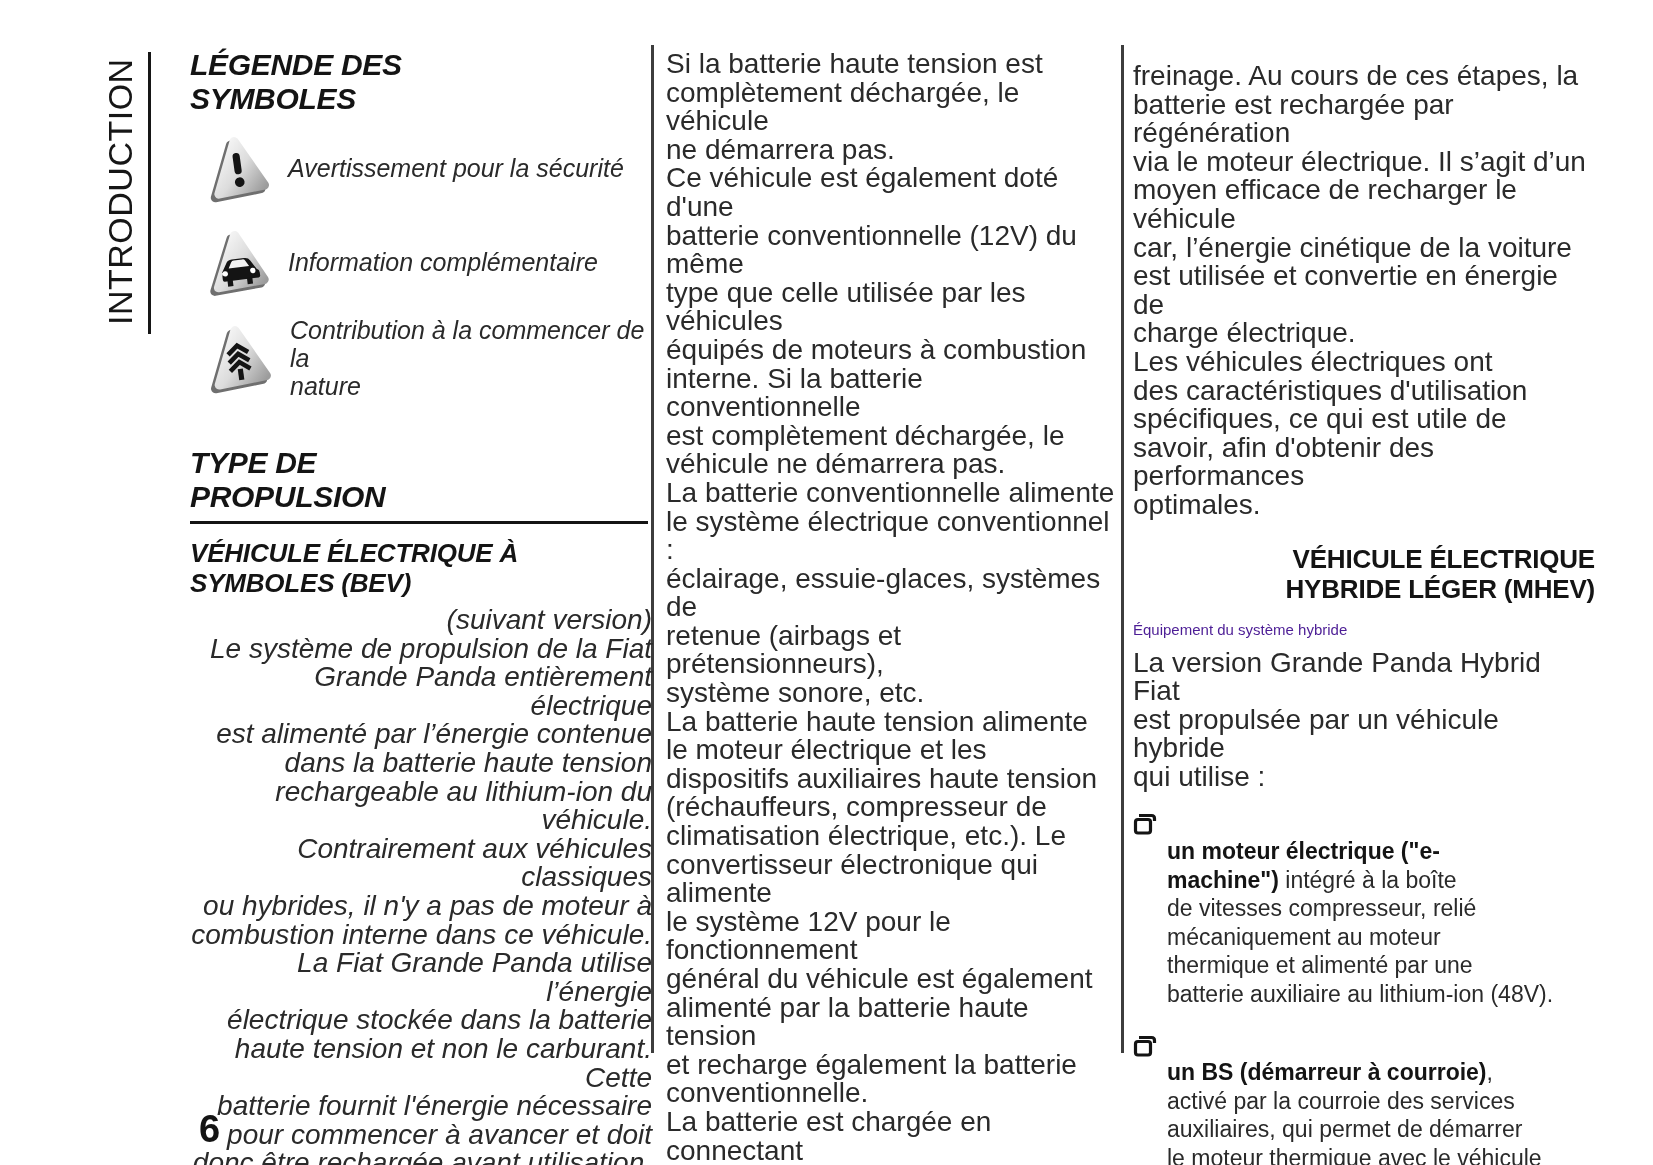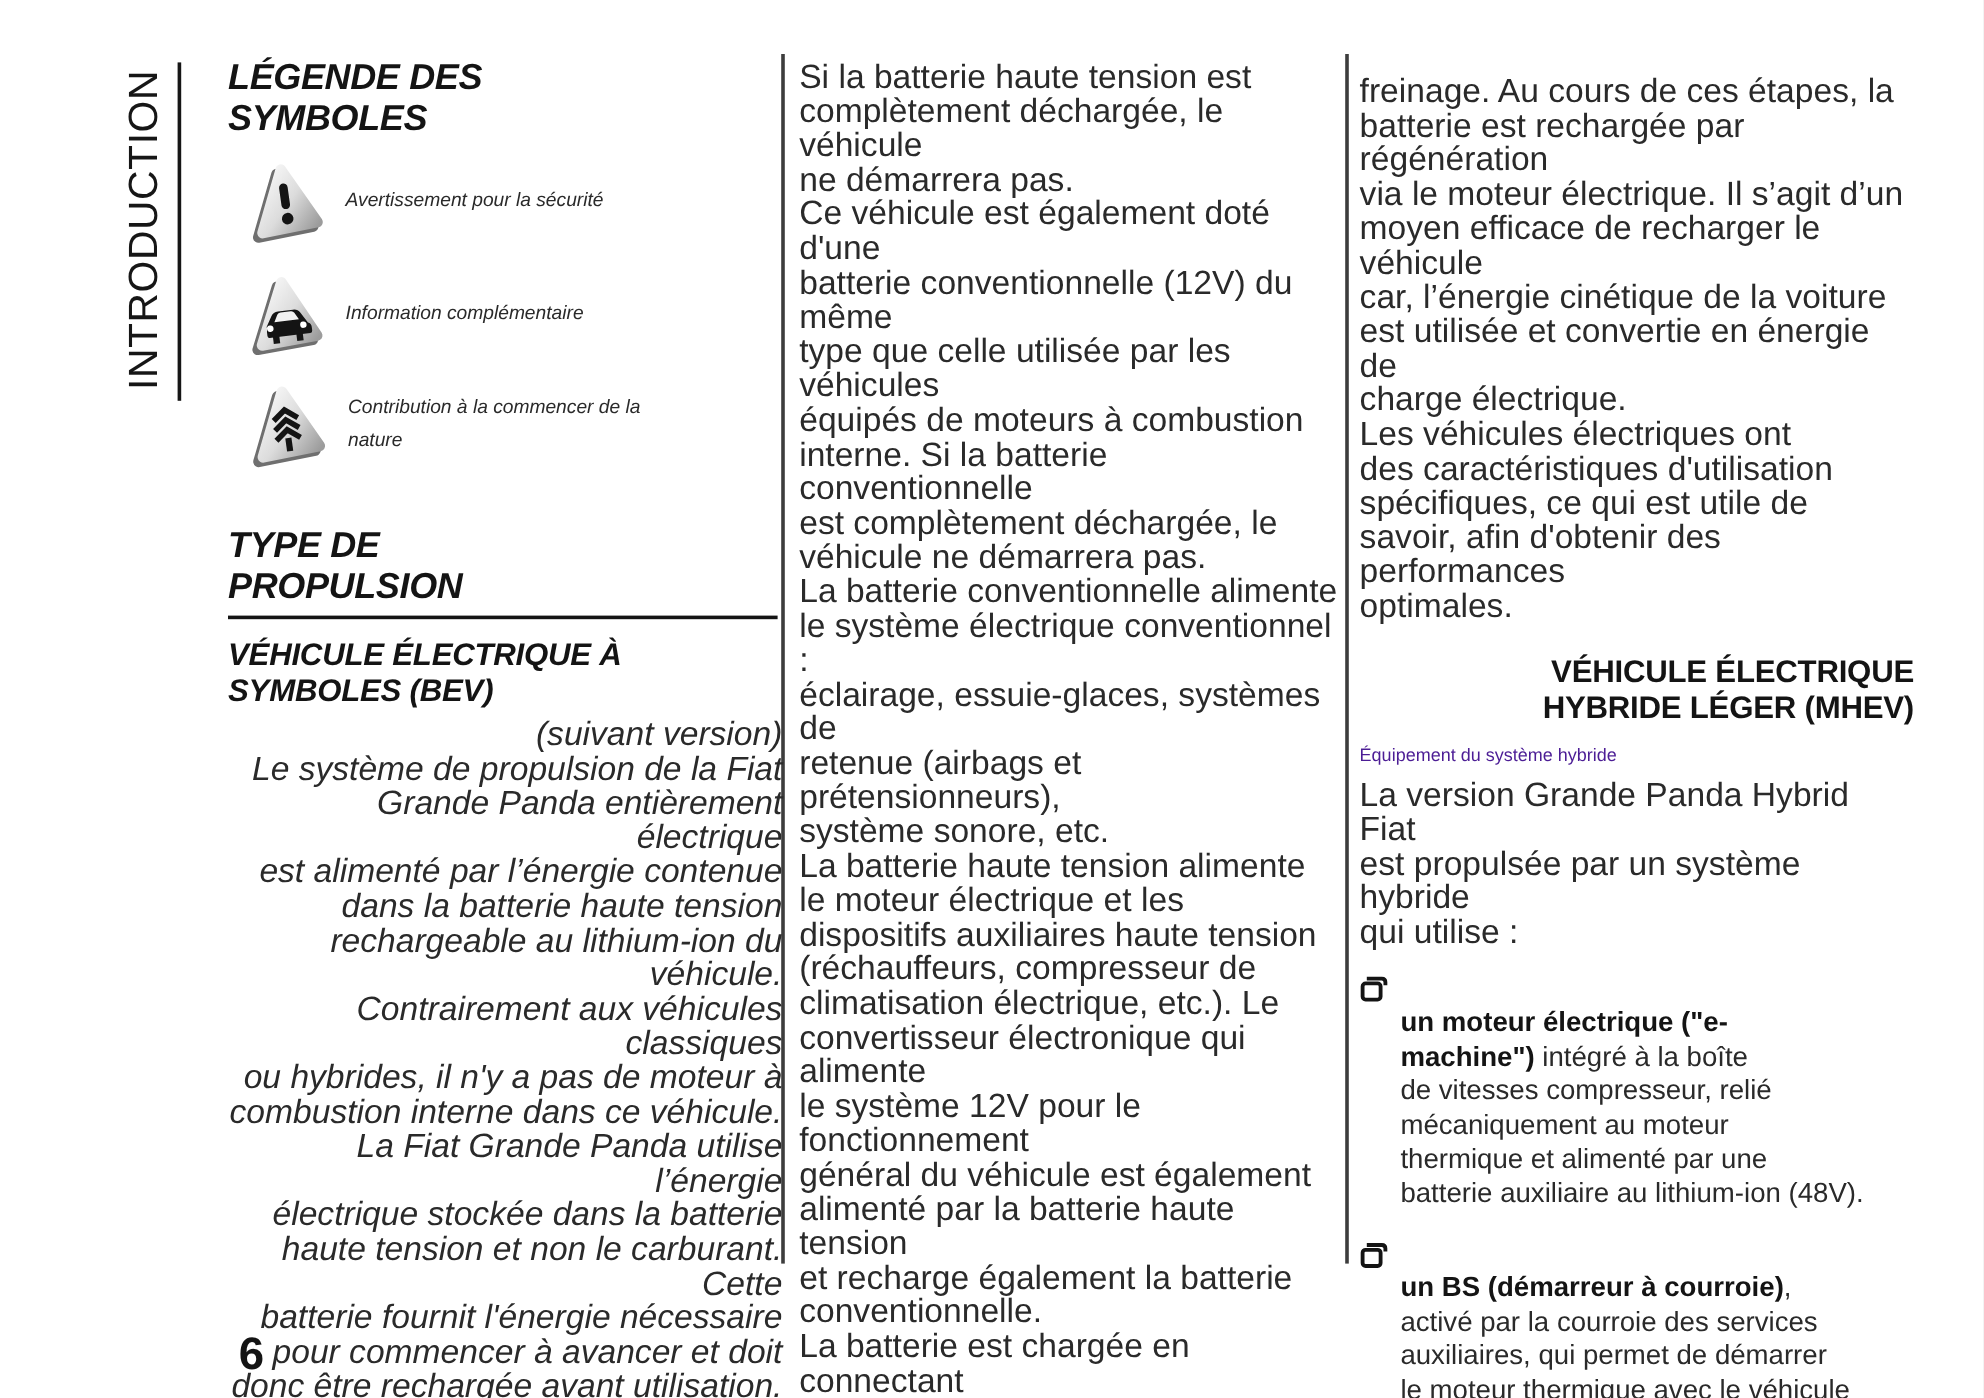--- a/index.html
+++ b/index.html
@@ -41,21 +41,21 @@
     font-size:26px;line-height:30px;font-weight:bold;color:#141414;
     letter-spacing:-0.2px;white-space:pre-line;
   }
   .h3{
     font-size:15px;line-height:28px;font-weight:normal;color:#4c1d95;
   }
   .rule{height:3px;background:#141414;margin-top:7px;width:458px;}
   
   .legend-row{display:flex;align-items:center;}
   .legend-row .tri{flex:0 0 auto;margin-left:14px;}
-  .legend-label{margin-left:16px;font-size:16px;line-height:28px;color:#2a2a2a;white-space:pre-line;}
+  .legend-label{margin-left:16px;font-size:25px;line-height:28px;color:#2a2a2a;white-space:pre-line;}
   .lr1{margin-top:16px;}
   .lr2{margin-top:22px;}
   .lr3{margin-top:18px;}
   
   .type-heading{margin-top:46px;}
   .bev-heading{margin-top:14px;}
   .bev-body{margin-top:8px;text-align:right;}
   
   .mhev-heading{margin-top:24px;text-align:right;}
   .mhev-sub{margin-top:12px;}
@@ -223,21 +223,21 @@
 Les véhicules électriques ont
 des caractéristiques d'utilisation
 spécifiques, ce qui est utile de
 savoir, afin d'obtenir des performances
 optimales.</div>
 
     <div class="h2 mhev-heading">VÉHICULE ÉLECTRIQUE
 HYBRIDE LÉGER (MHEV)</div>
     <div class="h3 mhev-sub">Équipement du système hybride</div>
     <div class="body-txt mhev-intro">La version Grande Panda Hybrid Fiat
-est propulsée par un système hybride
+est propulsée par un véhicule hybride
 qui utilise :</div>
 
     <div class="bullet b1">
       <svg class="bullet-glyph" viewBox="0 0 24 26" width="24" height="26">
         <rect x="2.5" y="8.5" width="15" height="13.5" rx="2.5" fill="none" stroke="#141414" stroke-width="3.2"></rect>
         <path d="M6,4.5 h12.5 q3,0 3,3 v2.5" fill="none" stroke="#141414" stroke-width="3.2"></path>
       </svg><span class="bold">un moteur électrique ("e-
 machine")</span><span> intégré à la boîte
 de vitesses compresseur, relié
 mécaniquement au moteur

